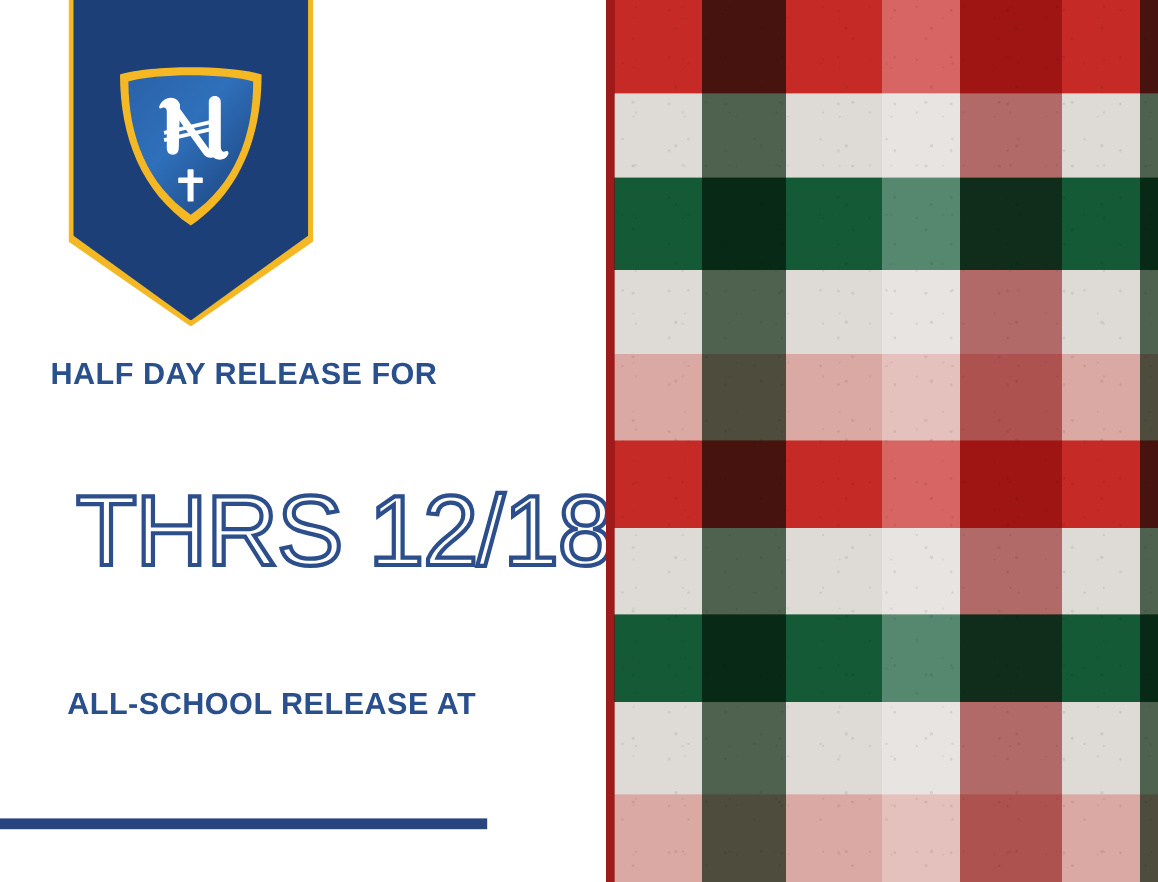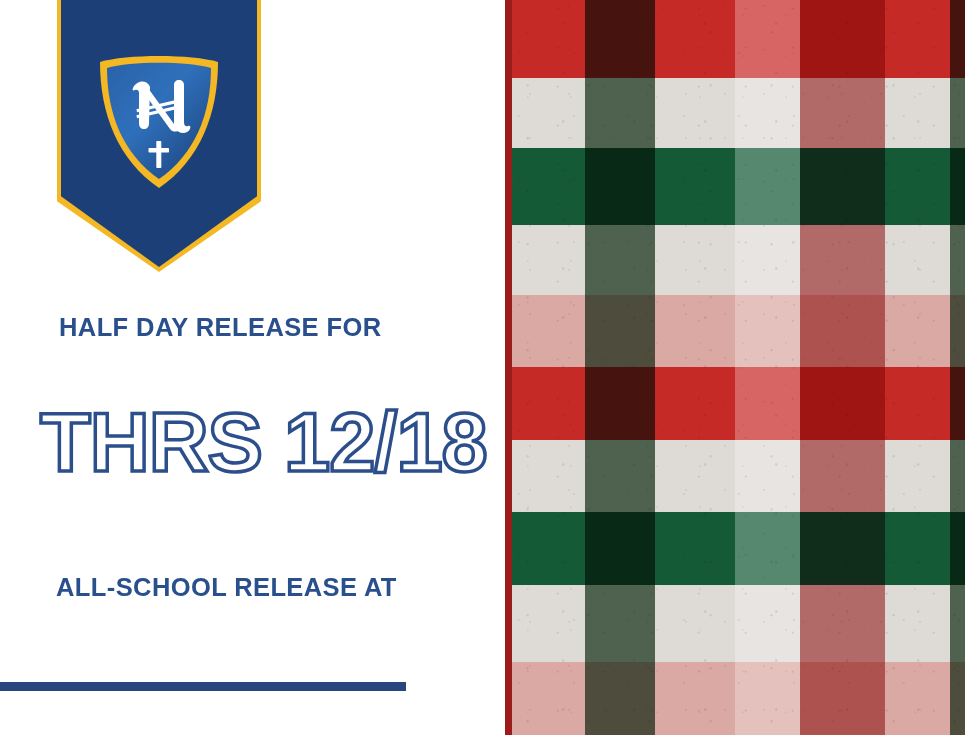--- a/index.html
+++ b/index.html
@@ -54,35 +54,36 @@
   
   .heading {
     position:absolute;
     color:#29508c;
     font-weight:bold;
     font-size:25.5px;
     letter-spacing:0.4px;
     line-height:1.28;
     text-transform:uppercase;
   }
-  #headline-top { left:42px; top:311px; width:400px;margin-left:17px; }
+  #headline-top { left:42px; top:296px; width:400px; }
   #headline-bottom { left:56px; top:571px; width:400px; }
 
   #date-display {
     position:absolute;
     left:40px; top:401px;
     width:470px;
     font-size:83px;
-    font-weight:bold;
+    font-weight:normal;
     letter-spacing:-1px;
     line-height:1;
     color:transparent;
     -webkit-text-stroke:3.5px #2c4f8c;
     text-transform:uppercase;
     white-space:nowrap;
+    text-align:right;
   }
 
   #rule-bar {
     position:absolute;
     left:0px; top:682px;
     width:406px; height:9px;
     background:#28457f;
   }
 
   

